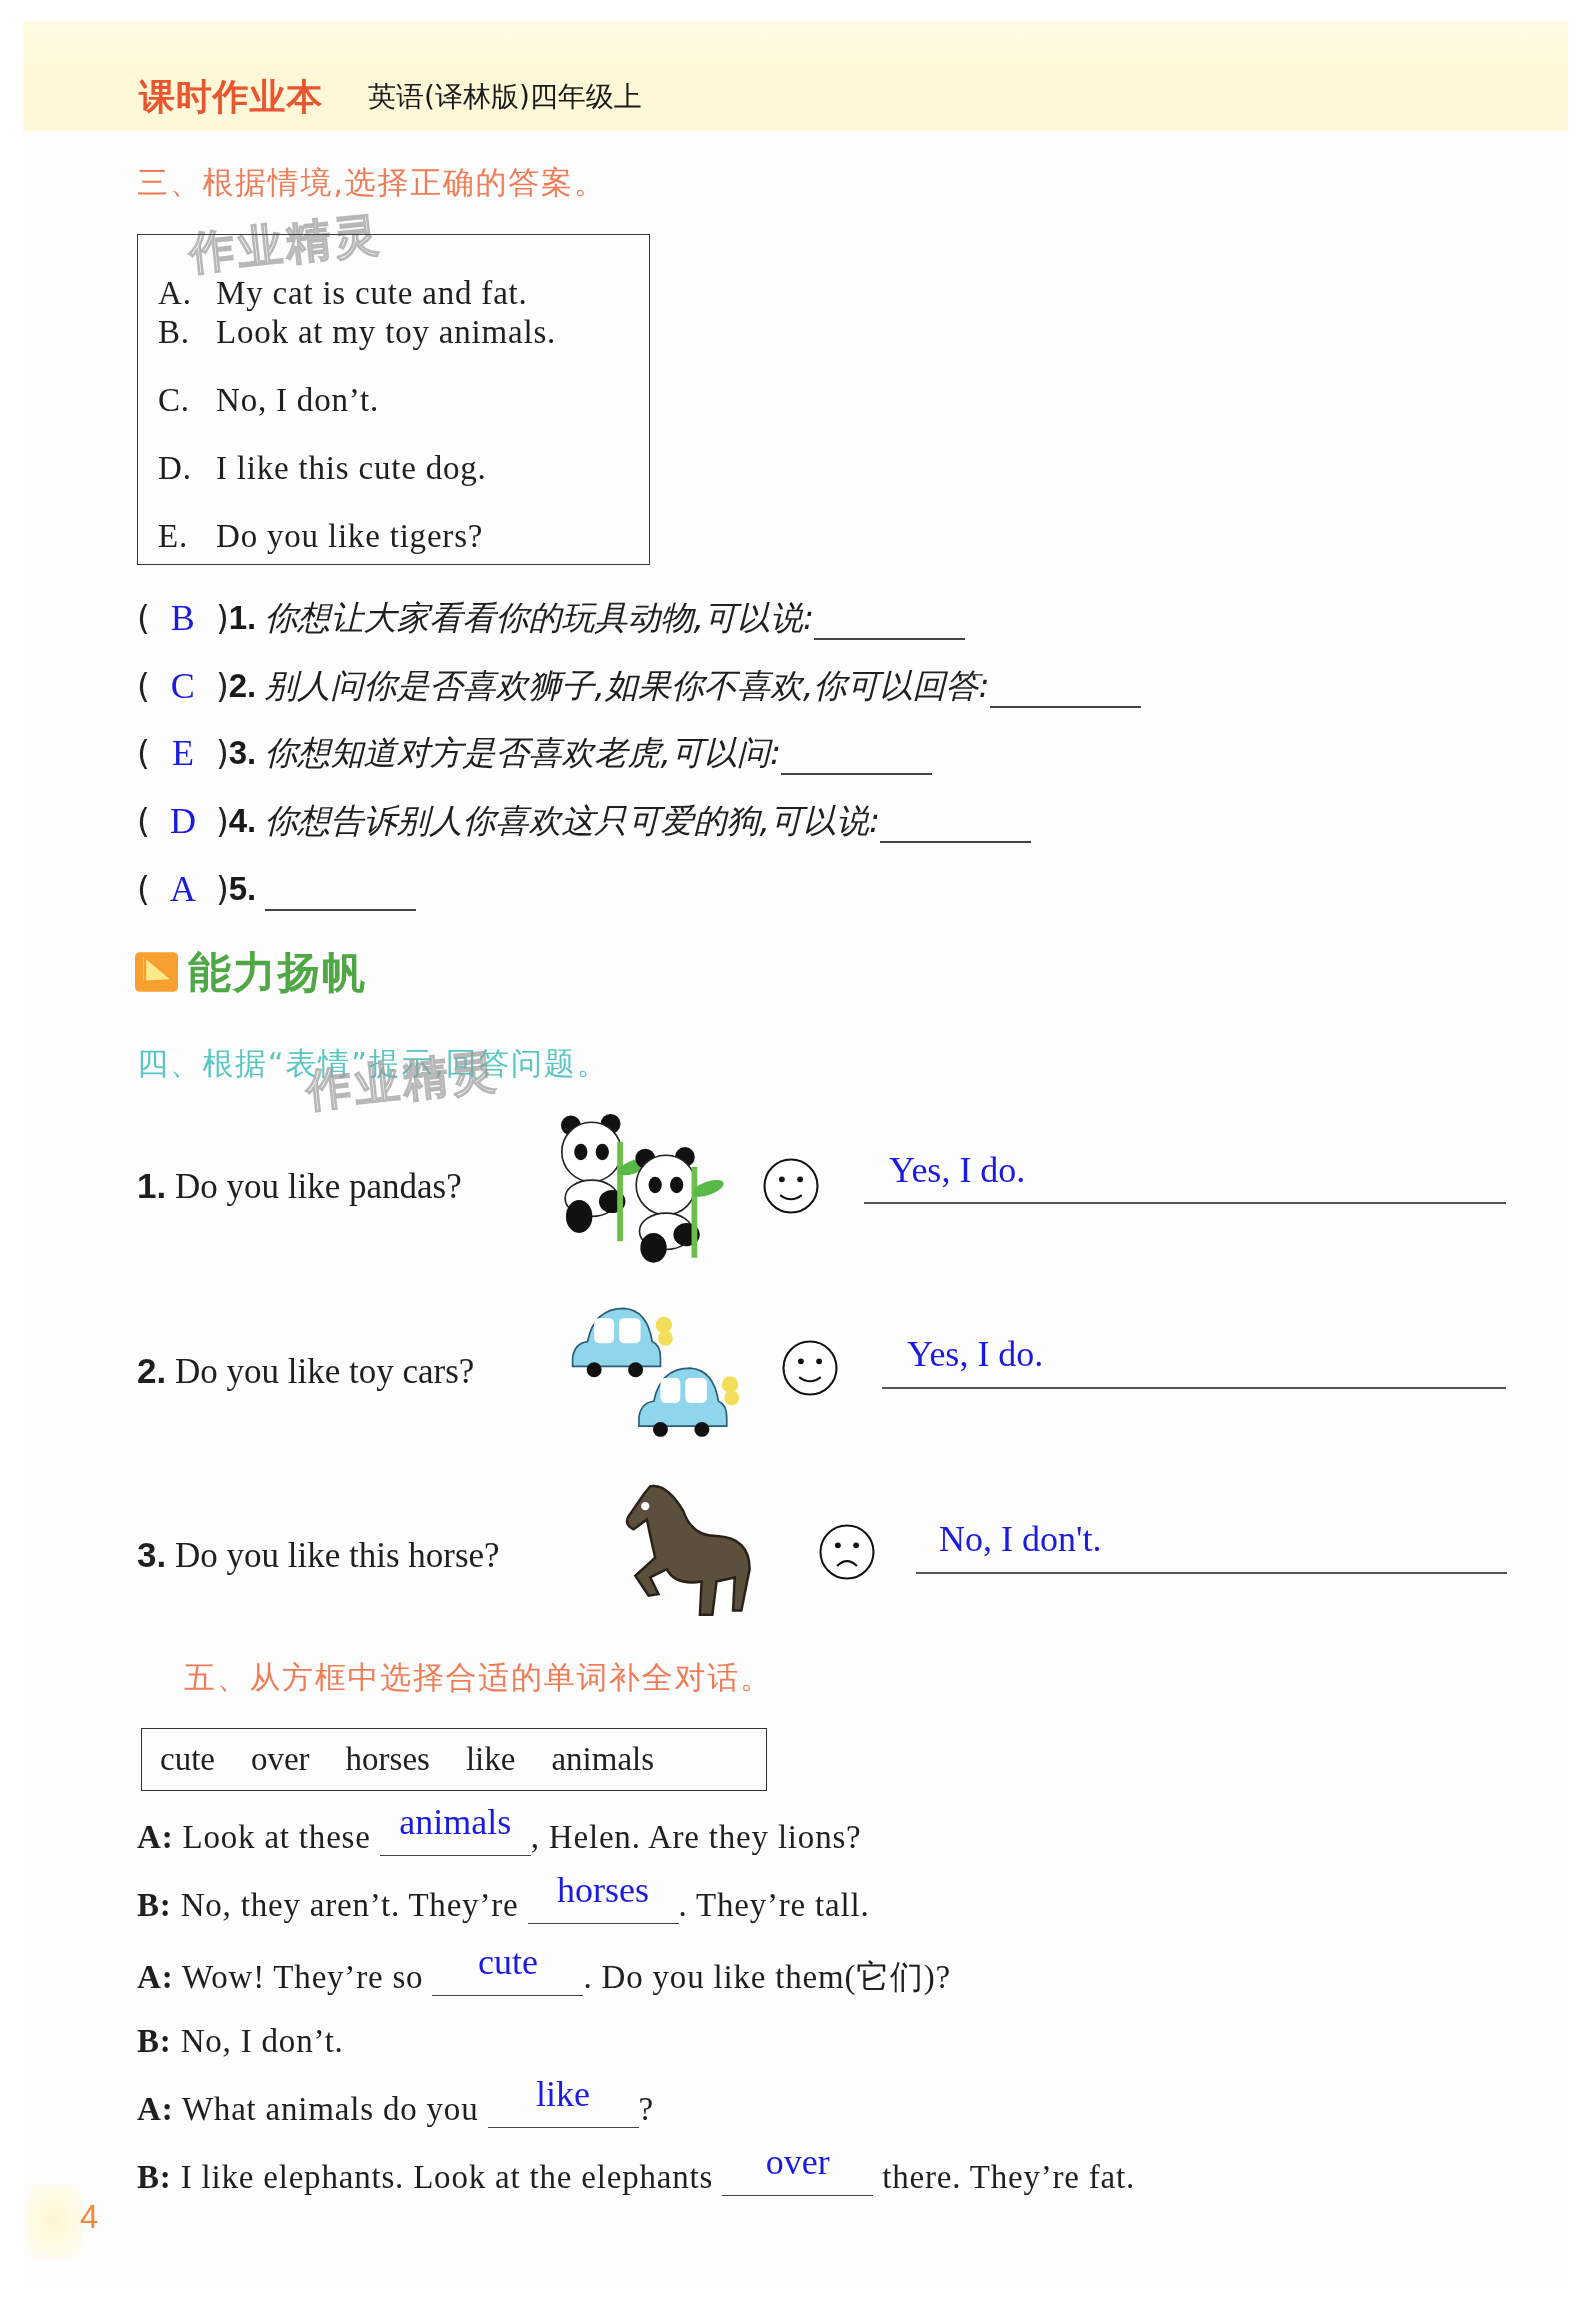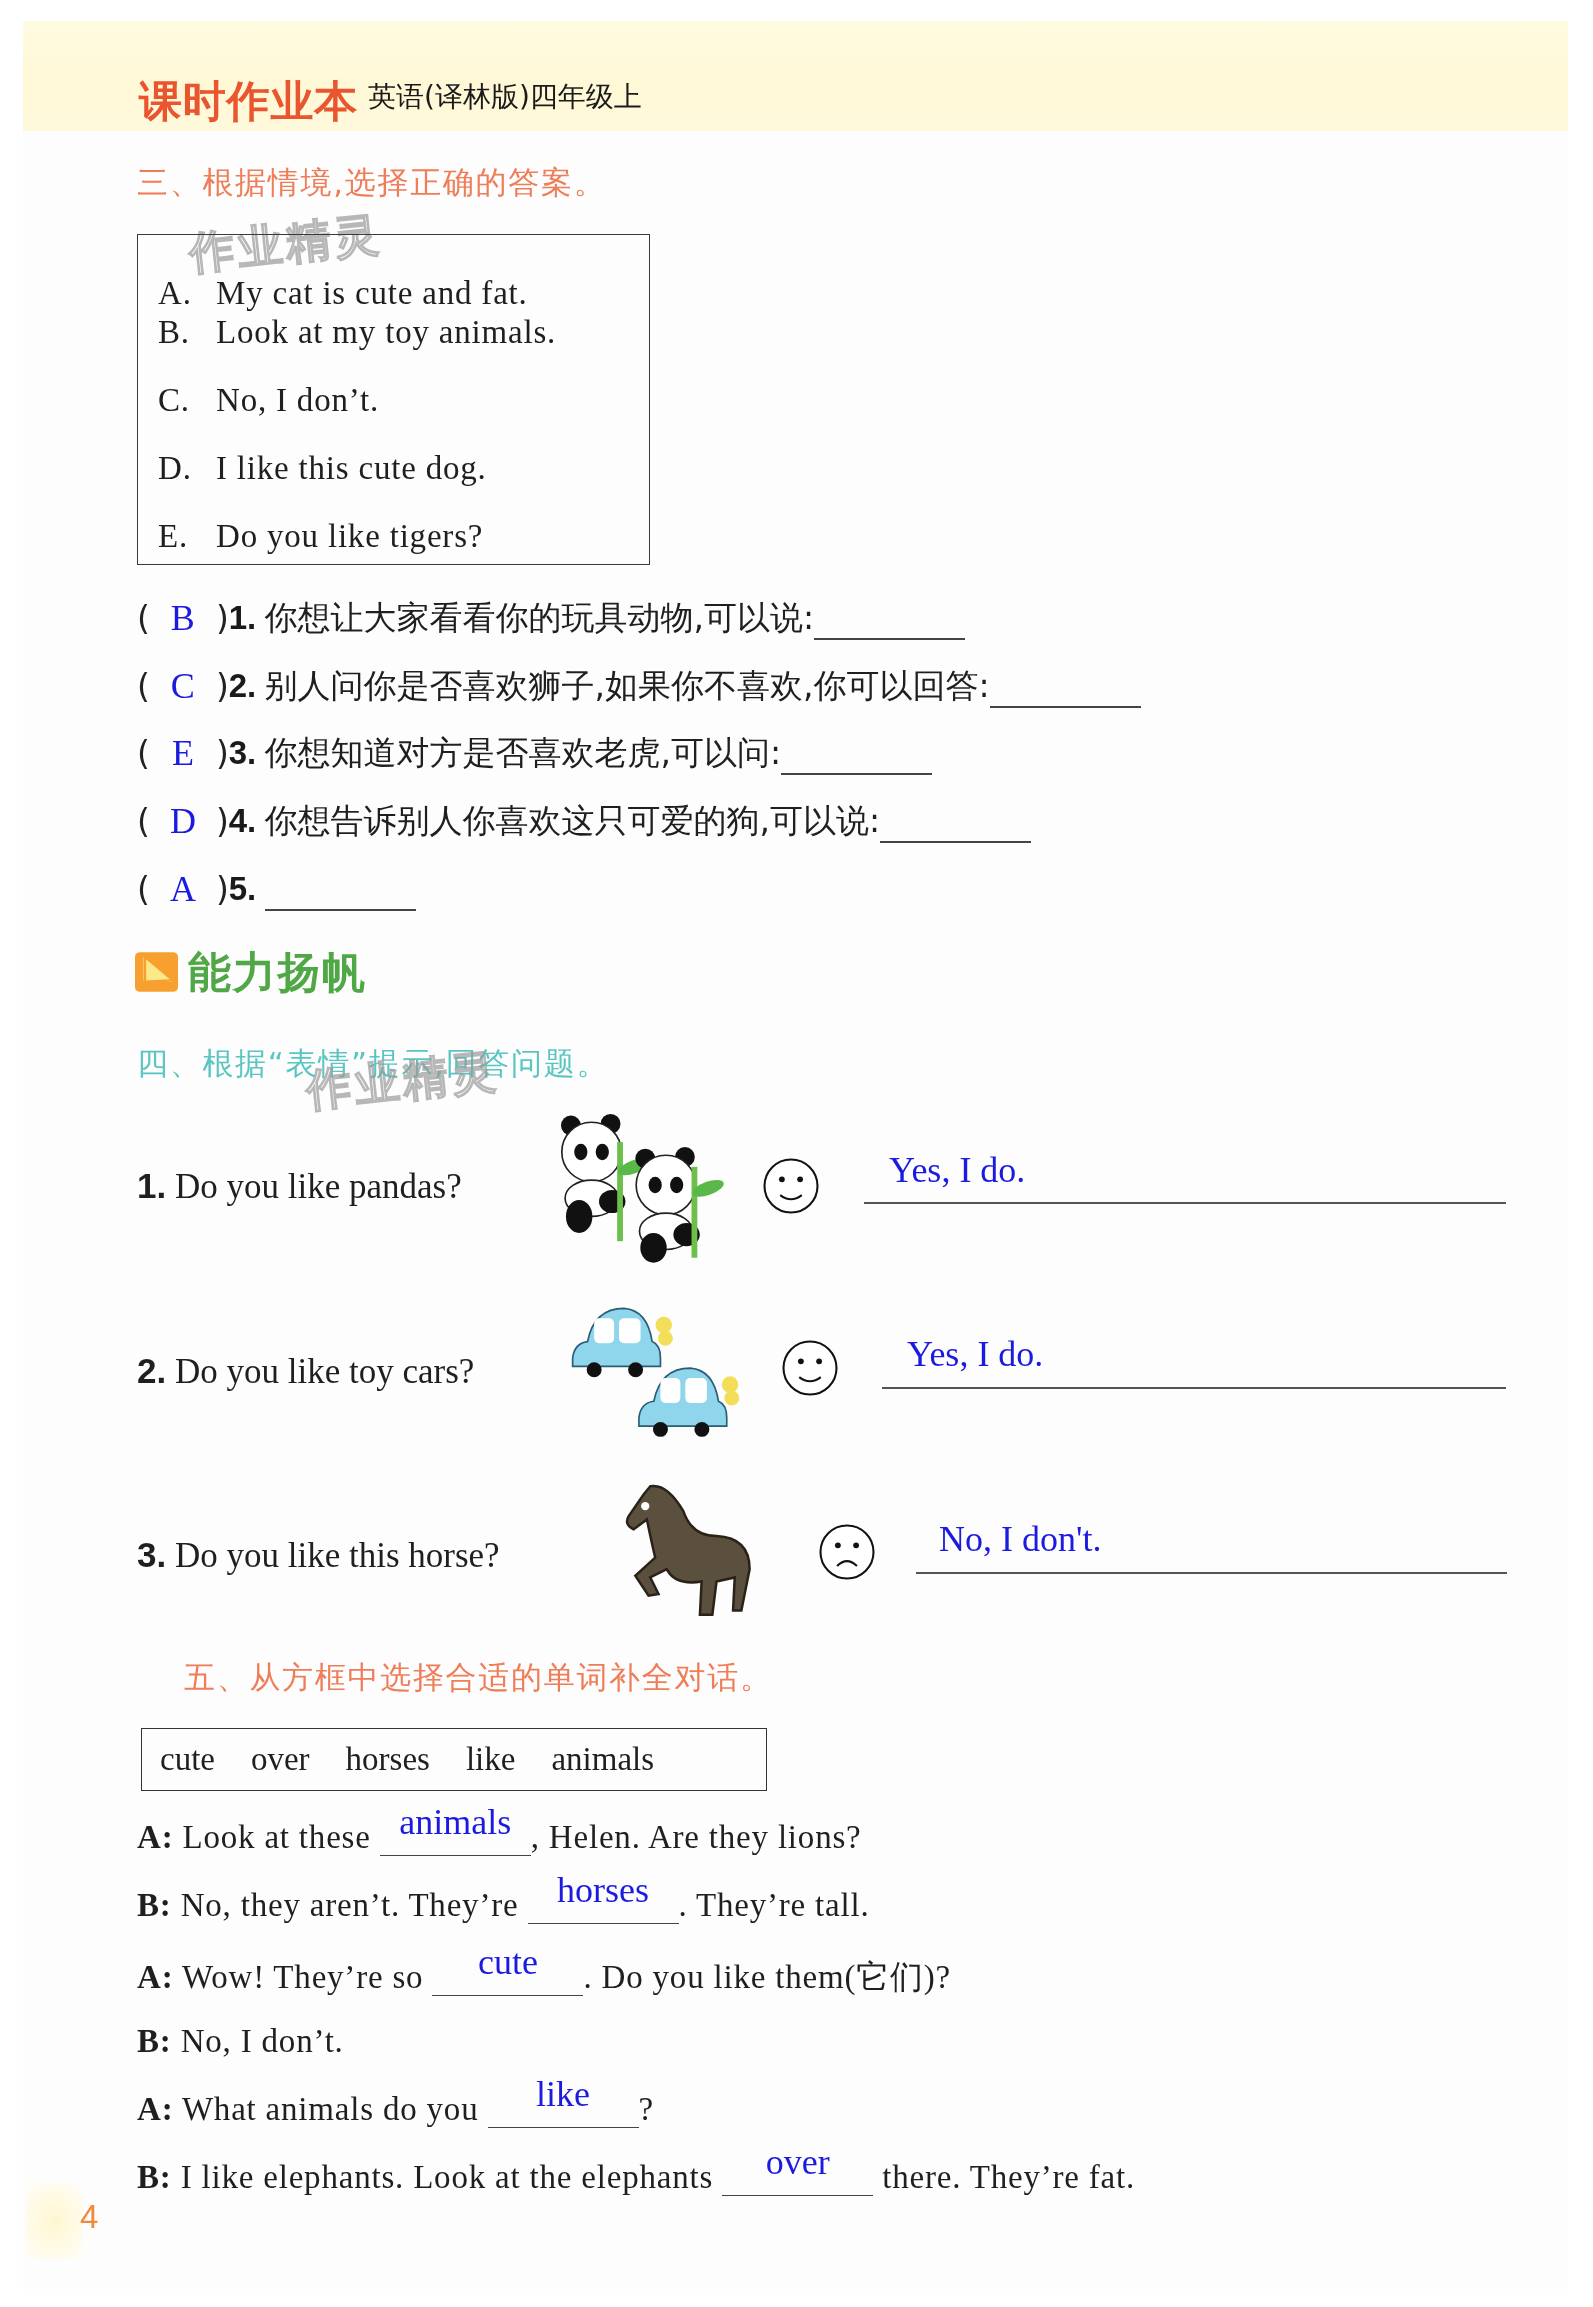--- a/index.html
+++ b/index.html
@@ -11,21 +11,21 @@
   }
   .page {
     position: absolute; left: 23px; top: 21px; width: 1545px; height: 2268px;
     background: #fdfdfd;
   }
   .header-band {
     position: absolute; left: 23px; top: 21px; width: 1545px; height: 110px;
     background: linear-gradient(180deg, #fffbe2 0%, #fff8d6 60%, #fff9dc 100%);
   }
   .header-title {
-    position: absolute; left: 139px; top: 73px; font-size: 43px; font-weight: bold;
+    position: absolute; left: 139px; top: 73px; font-size: 36px; font-weight: bold;
     color: #e9552f; letter-spacing: 0.8px;
     font-family: "DejaVu Sans", sans-serif;
   }
   .header-subtitle {
     position: absolute; left: 368px; top: 78px; font-size: 28px; color: #1a1a1a;
     font-family: "DejaVu Sans", sans-serif;
   }
   .section-heading {
     position: absolute; font-size: 31px; letter-spacing: 1.7px;
     font-family: "DejaVu Sans", sans-serif;
@@ -47,21 +47,21 @@
   .qrow {
     position: absolute; left: 137px; height: 50px; font-size: 33px; white-space: nowrap;
     display: flex; align-items: center;
   }
   .paren { font-family: "DejaVu Sans", sans-serif; color: #222; }
   .qanswer {
     display: inline-block; width: 66px; text-align: center; color: #1a1ae0;
     font-family: "Liberation Serif", serif; font-size: 36px;
   }
   .qnum { font-weight: bold; font-family: "Liberation Sans", sans-serif; margin-right: 8.3px; }
-  .qtext { font-family: "DejaVu Sans", sans-serif; color: #1f1f1f; }
+  .qtext { font-family: "DejaVu Sans", sans-serif; color: #1f1f1f; font-style: italic; }
   .blank { display: inline-block; height: 1.7px; background: #444; align-self: flex-end; margin-bottom: 3.3px; }
 
   .badge { position: absolute; left: 135px; top: 952px; width: 43px; height: 40px; }
   .badge-label {
     position: absolute; left: 188px; top: 944px; font-size: 43px; font-weight: bold;
     color: #4fa845; letter-spacing: 1.7px; font-family: "DejaVu Sans", sans-serif;
   }
 
   .face-q {
     position: absolute; font-size: 35px; white-space: nowrap;

